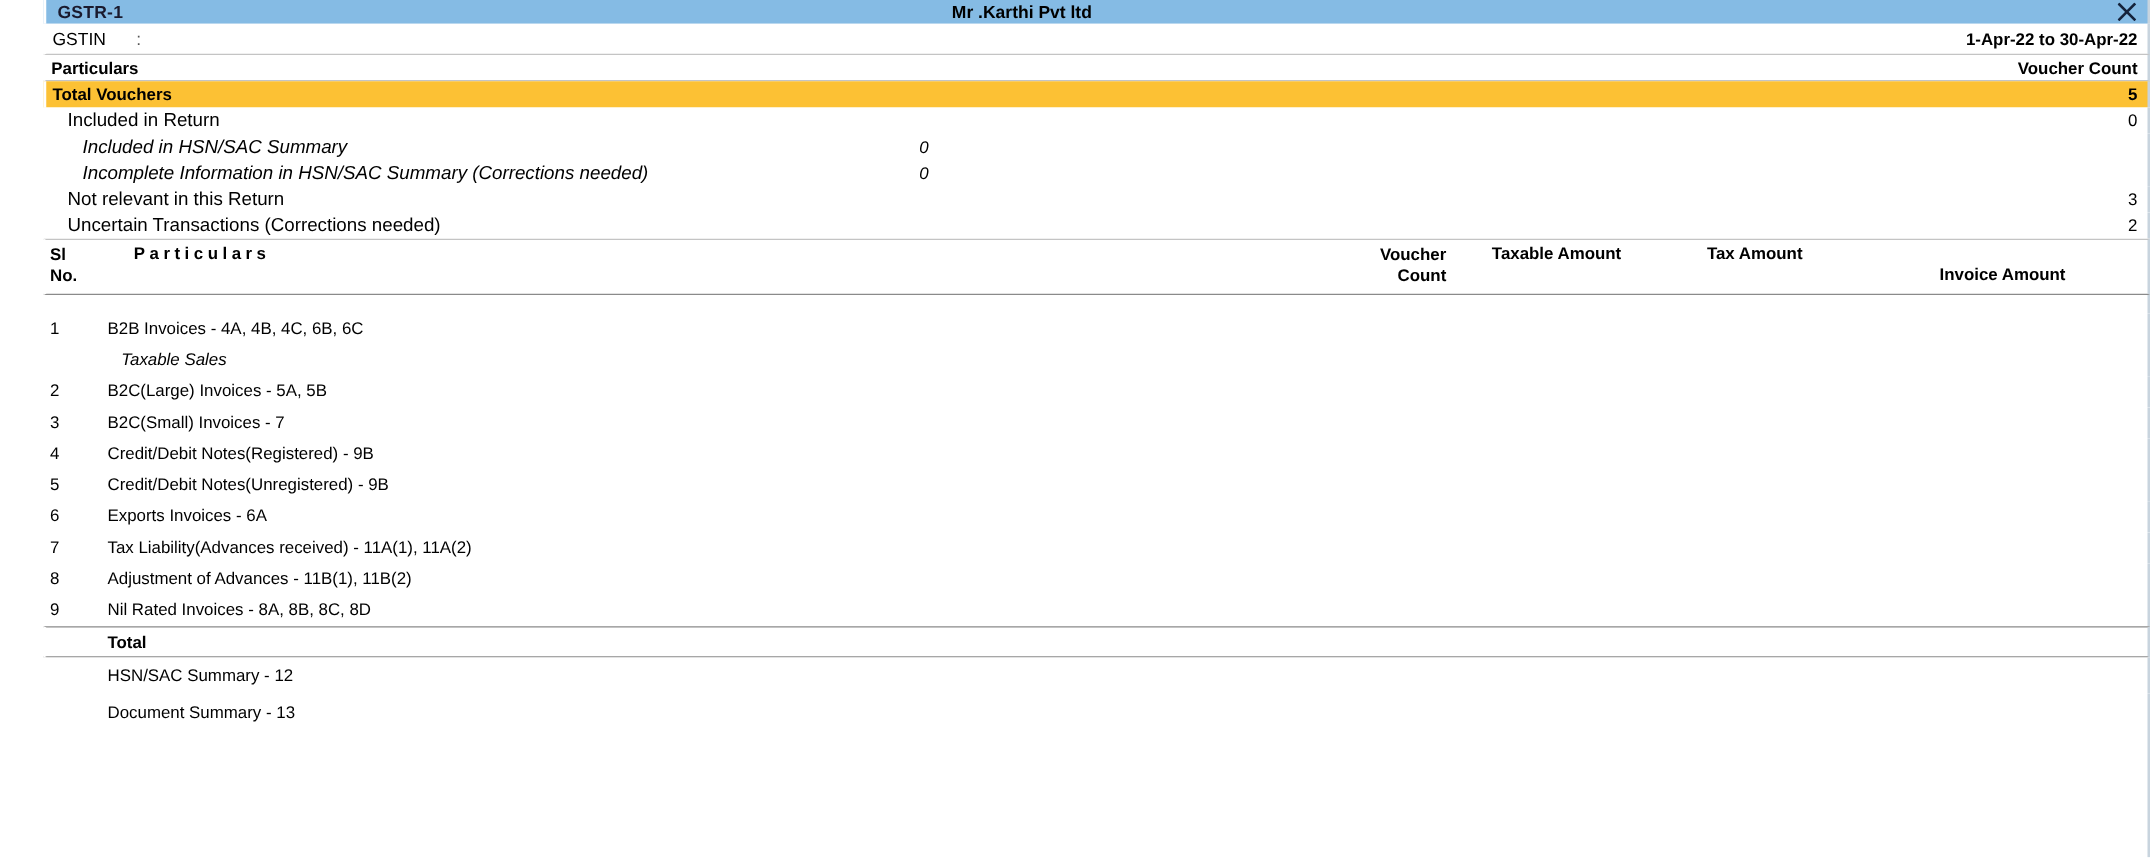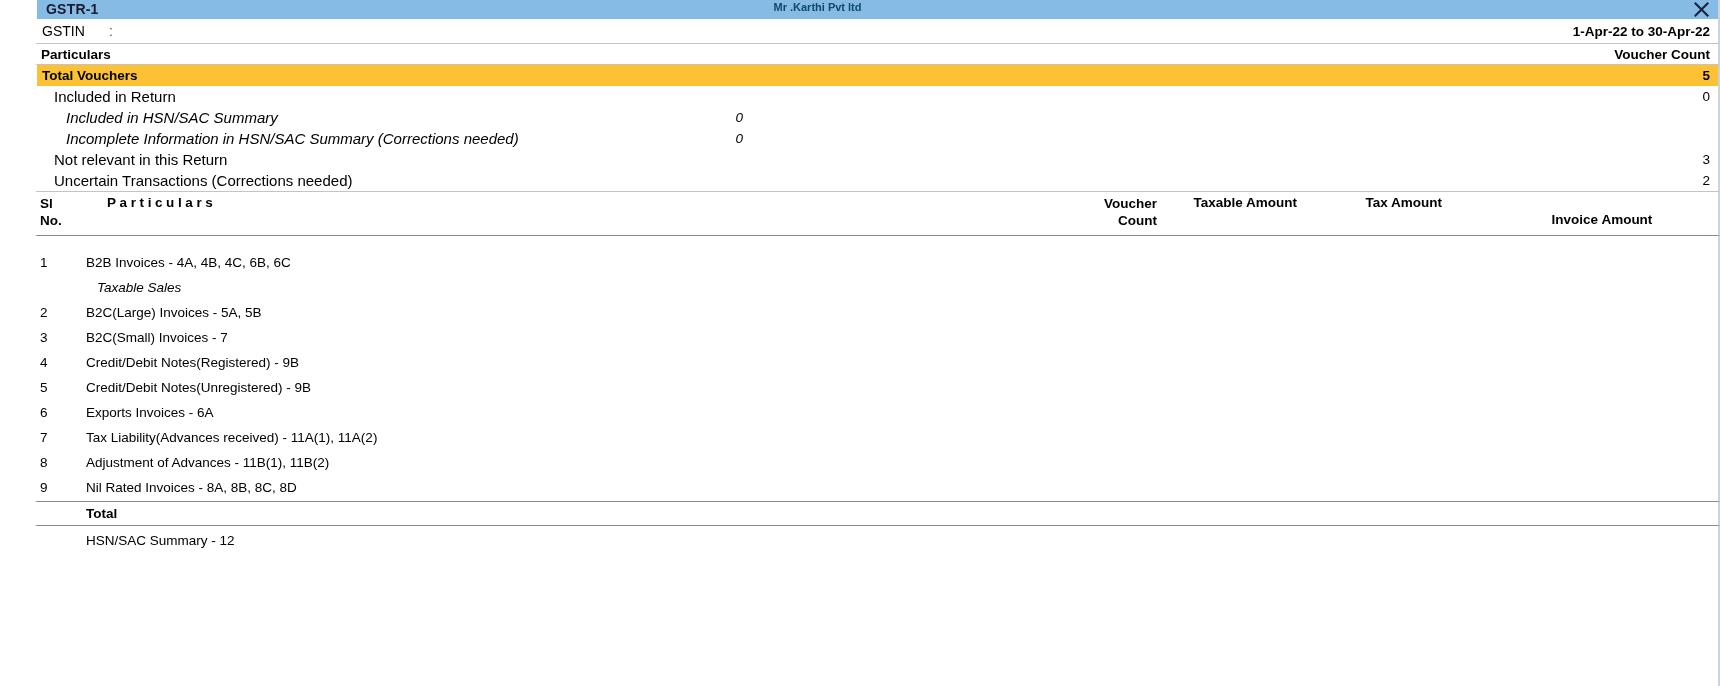--- a/index.html
+++ b/index.html
@@ -40,23 +40,23 @@
     font-weight: bold;
     color: #1a1a2e;
     letter-spacing: 0.2px;
   }
   .titlebar .company-title {
     position: absolute;
     left: 0;
     right: 0;
     top: 1px;
     text-align: center;
-    font-size: 11px;
+    font-size: 14px;
     font-weight: bold;
-    color: #0c4a6e;
+    color: #000000;
     padding-right: 120px;
   }
   .close-btn {
     position: absolute;
     right: 6px;
     top: 0px;
     width: 22px;
     height: 19px;
     display: flex;
     align-items: center;
@@ -300,15 +300,18 @@
     <span class="d-part">Nil Rated Invoices - 8A, 8B, 8C, 8D</span>
   </div>
 
   <div class="drow totalrow">
     <span class="d-part">Total</span>
   </div>
 
   <div class="drow" style="height:29px">
     <span class="d-part" style="top:7px">HSN/SAC Summary - 12</span>
   </div>
+  <div class="drow" style="height:29px">
+    <span class="d-part" style="top:7px">Document Summary - 13</span>
+  </div>
 
   <div class="fill-rest"></div>
 </div>
 
 </body></html>

